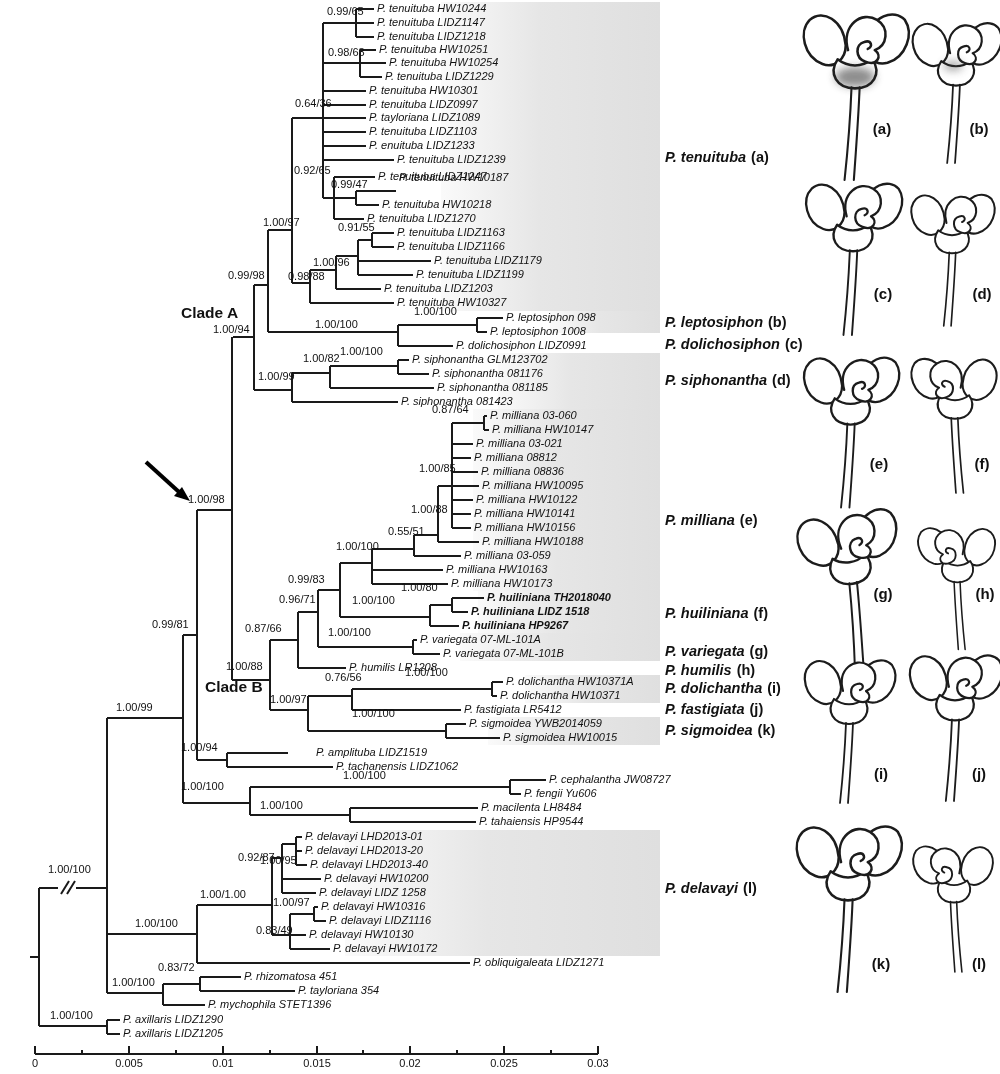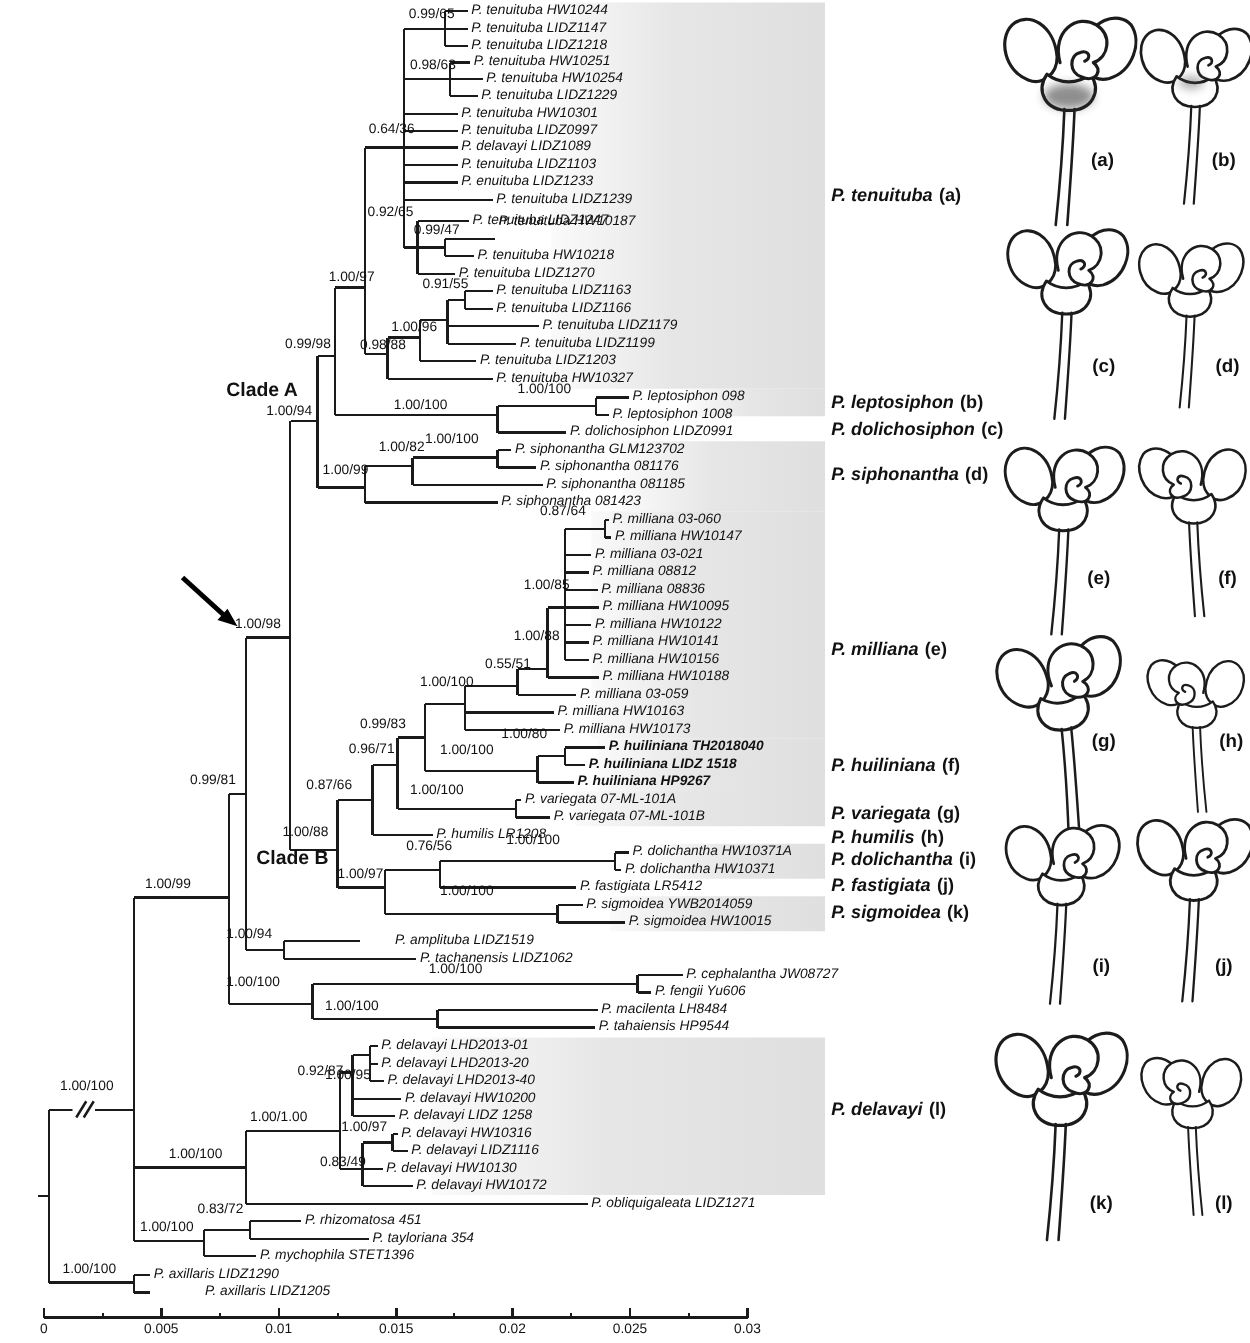--- a/index.html
+++ b/index.html
@@ -98,21 +98,21 @@
   <div class="layer">
 
   <span class="tip" style="left: 377px; top: 9px;"><span>P. tenuituba HW10244</span></span>
       <span class="tip" style="left: 377px; top: 23px;"><span>P. tenuituba LIDZ1147</span></span>
       <span class="tip" style="left: 377px; top: 37px;"><span>P. tenuituba LIDZ1218</span></span>
       <span class="tip" style="left: 379px; top: 50px;"><span>P. tenuituba HW10251</span></span>
       <span class="tip" style="left: 389px; top: 63px;"><span>P. tenuituba HW10254</span></span>
       <span class="tip" style="left: 385px; top: 77px;"><span>P. tenuituba LIDZ1229</span></span>
       <span class="tip" style="left: 369px; top: 91px;"><span>P. tenuituba HW10301</span></span>
       <span class="tip" style="left: 369px; top: 105px;"><span>P. tenuituba LIDZ0997</span></span>
-      <span class="tip" style="left: 369px; top: 118px;"><span>P. delavayi LIDZ1089</span></span>
+      <span class="tip" style="left: 369px; top: 118px;"><span>P. tayloriana LIDZ1089</span></span>
       <span class="tip" style="left: 369px; top: 132px;"><span>P. tenuituba LIDZ1103</span></span>
       <span class="tip" style="left: 369px; top: 146px;"><span>P. enuituba LIDZ1233</span></span>
       <span class="tip" style="left: 397px; top: 160px;"><span>P. tenuituba LIDZ1239</span></span>
       <span class="tip" style="left: 378px; top: 177px;"><span>P. tenuituba LIDZ1247</span></span>
       <span class="tip" style="left: 399px; top: 178px;"><span>P. tenuituba HW10187</span></span>
       <span class="tip" style="left: 382px; top: 205px;"><span>P. tenuituba HW10218</span></span>
       <span class="tip" style="left: 367px; top: 219px;"><span>P. tenuituba LIDZ1270</span></span>
       <span class="tip" style="left: 397px; top: 233px;"><span>P. tenuituba LIDZ1163</span></span>
       <span class="tip" style="left: 397px; top: 247px;"><span>P. tenuituba LIDZ1166</span></span>
       <span class="tip" style="left: 434px; top: 261px;"><span>P. tenuituba LIDZ1179</span></span>
@@ -163,21 +163,21 @@
       <span class="tip" style="left: 319px; top: 893px;"><span>P. delavayi LIDZ 1258</span></span>
       <span class="tip" style="left: 321px; top: 907px;"><span>P. delavayi HW10316</span></span>
       <span class="tip" style="left: 329px; top: 921px;"><span>P. delavayi LIDZ1116</span></span>
       <span class="tip" style="left: 309px; top: 935px;"><span>P. delavayi HW10130</span></span>
       <span class="tip" style="left: 333px; top: 949px;"><span>P. delavayi HW10172</span></span>
       <span class="tip" style="left: 473px; top: 963px;"><span>P. obliquigaleata LIDZ1271</span></span>
       <span class="tip" style="left: 244px; top: 977px;"><span>P. rhizomatosa 451</span></span>
       <span class="tip" style="left: 298px; top: 991px;"><span>P. tayloriana 354</span></span>
       <span class="tip" style="left: 208px; top: 1005px;"><span>P. mychophila STET1396</span></span>
       <span class="tip" style="left: 123px; top: 1020px;"><span>P. axillaris LIDZ1290</span></span>
-      <span class="tip" style="left: 123px; top: 1034px; margin-left: 41px;"><span>P. axillaris LIDZ1205</span></span>
+      <span class="tip" style="left: 123px; top: 1034px;"><span>P. axillaris LIDZ1205</span></span>
     </div>
 
   <div class="layer">
 
   <span class="sup" style="left: 327px; top: 6px;"><span>0.99/65</span></span>
       <span class="sup" style="left: 328px; top: 47px;"><span>0.98/63</span></span>
       <span class="sup" style="left: 295px; top: 98px;"><span>0.64/36</span></span>
       <span class="sup" style="left: 294px; top: 165px;"><span>0.92/65</span></span>
       <span class="sup" style="left: 331px; top: 179px;"><span>0.99/47</span></span>
       <span class="sup" style="left: 263px; top: 217px;"><span>1.00/97</span></span>

